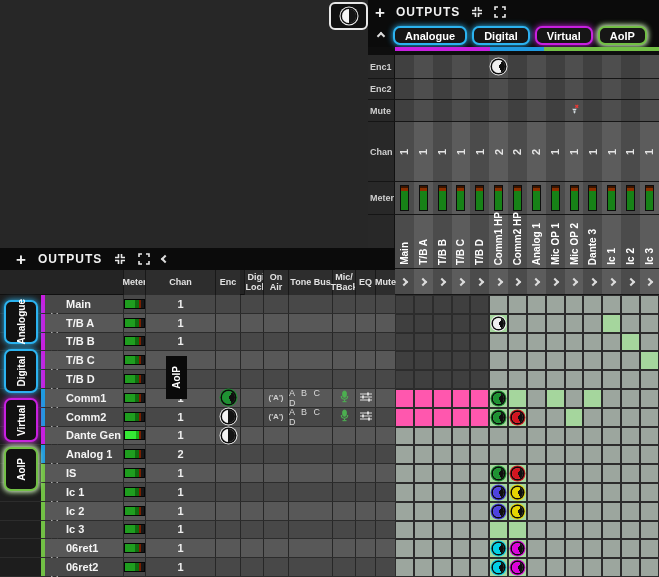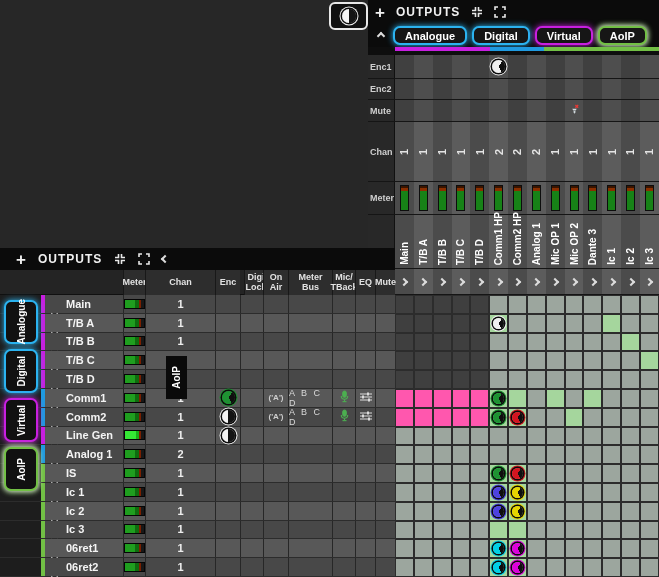--- a/index.html
+++ b/index.html
@@ -410,21 +410,21 @@
       <span class="chev left"></span>
     </div>
     <div class="in-header-row" id="in-header">
         <div class="in-hcell" style="left: 123px; width: 22px;">Meter</div>
         <div class="in-hcell" style="left: 145px; width: 70px;">Chan</div>
         <div class="in-hcell" style="left: 215px; width: 25px;">Enc</div>
         <div class="in-hcell" style="left: 244px; width: 23px;">Digi
 Lock</div>
         <div class="in-hcell" style="left: 263px; width: 25px;">On
 Air</div>
-        <div class="in-hcell" style="left: 288px; width: 44px;">Meter Bus</div>
+        <div class="in-hcell" style="left: 288px; width: 44px;">Tone Bus</div>
         <div class="in-hcell" style="left: 332px; width: 23px;">Mic/
 TBack</div>
         <div class="in-hcell" style="left: 355px; width: 20px;">EQ</div>
         <div class="in-hcell" style="left: 375px; width: 20px;">Mute</div>
       </div>
     <div class="in-rows" id="in-rows">
         <div class="in-row shade0">
           <div class="rowbg"></div>
           <div class="rstrip" style="background: rgb(200, 31, 224);"></div>
           <div class="rchev"><span class="chev down"></span></div>
@@ -598,21 +598,21 @@
                 <line x1="4" y1="4.4" x2="4" y2="7.6" stroke-width="2"></line>
                 <line x1="10" y1="7.4" x2="10" y2="10.6" stroke-width="2"></line>
               </svg></div>
           </div>
           <div class="icell" style="left: 375px; width: 20px;"></div>
         </div>
         <div class="in-row shade1">
           <div class="rowbg"></div>
           <div class="rstrip" style="background: rgb(200, 31, 224);"></div>
           <div class="rchev"><span class="chev down"></span></div>
-          <div class="rname">Line Gen</div>
+          <div class="rname">Dante Gen</div>
           <div class="icell" style="left: 123px; width: 22px;">
             <div class="hmeter bright"></div>
           </div>
           <div class="icell" style="left: 145px; width: 70px;">
             <div class="chan-num">1</div>
           </div>
           <div class="icell" style="left: 215px; width: 25px;">
             <div class="half-knob" style="width: 13px; height: 13px;"></div>
           </div>
           <div class="icell" style="left: 240px; width: 23px;"></div>

